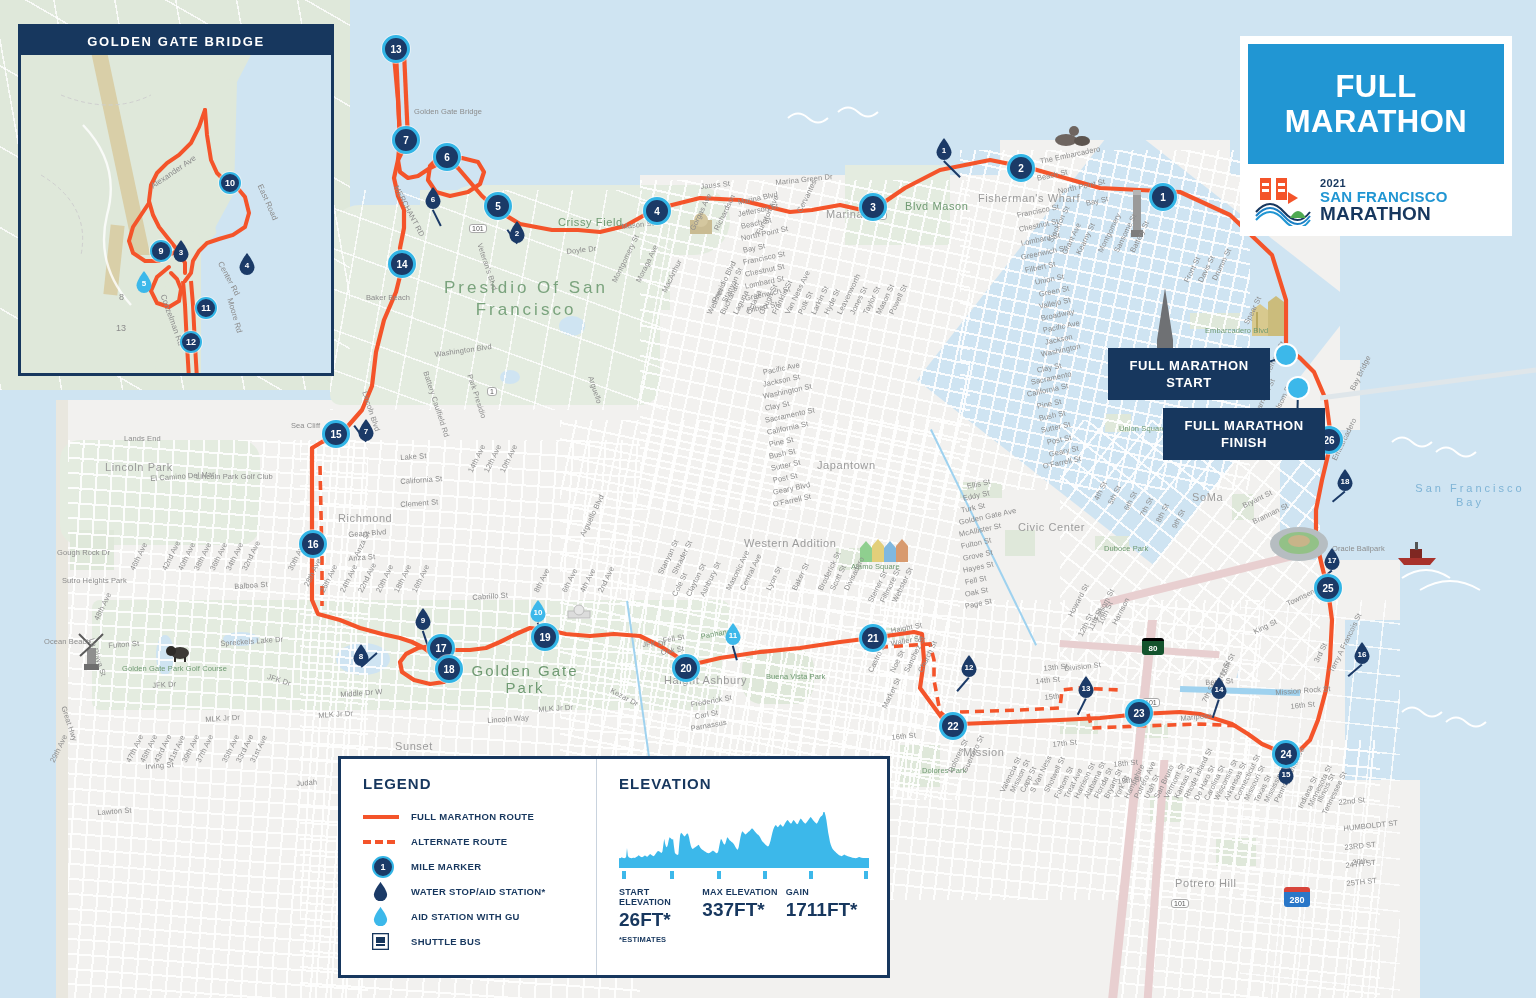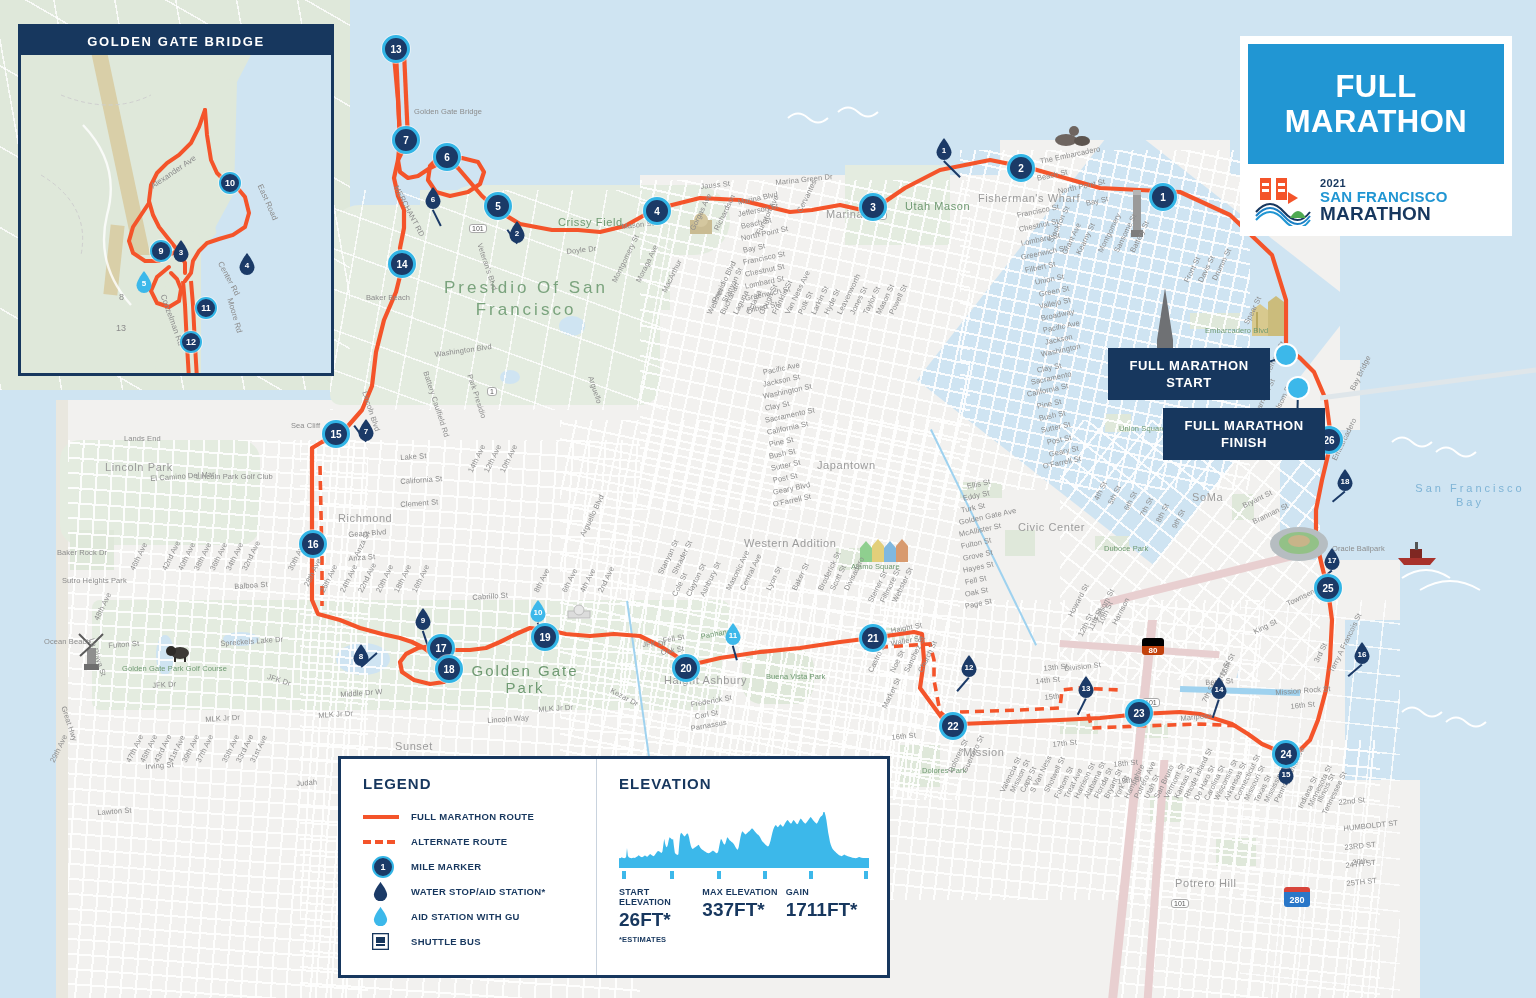--- a/index.html
+++ b/index.html
@@ -133,23 +133,23 @@
   .shield{
     position:absolute;font-size:7px;color:#555;background:#fff;
     border:1px solid #aaa;border-radius:3px;padding:0 2px;
   }
   .shield280{
     position:absolute;width:26px;height:20px;background:#2a77c8;border-radius:3px;
     color:#fff;font-size:9px;font-weight:bold;display:flex;align-items:center;justify-content:center;
     border-top:5px solid #d7443a;box-sizing:border-box;
   }
   .shield80{
-    position:absolute;width:22px;height:17px;background:#c2410c;border-radius:3px;
+    position:absolute;width:22px;height:17px;background:#14532d;border-radius:3px;
     color:#fff;font-size:8px;font-weight:bold;display:flex;align-items:center;justify-content:center;
-    border-top:8px solid #000000;box-sizing:border-box;
+    border-top:3px solid #000000;box-sizing:border-box;
   }
   .freeway{position:absolute;background:#e8cfd0;}
   .creek{position:absolute;background:#9fd2ef;}
 </style>
 </head>
 <body>
 
 <div id="map">
 
   <div class="water" style="inset:0"></div>
@@ -338,21 +338,21 @@
       <div class="lbl area" style="left: 963px; top: 746px;">Mission</div>
       <div class="lbl area" style="left: 1175px; top: 877px;">Potrero Hill</div>
       <div class="lbl area" style="left: 817px; top: 459px;">Japantown</div>
       <div class="lbl area" style="left: 1018px; top: 521px;">Civic Center</div>
       <div class="lbl area" style="left: 744px; top: 537px;">Western Addition</div>
       <div class="lbl area" style="left: 664px; top: 674px;">Haight Ashbury</div>
       <div class="lbl area" style="left: 1192px; top: 491px;">SoMa</div>
       <div class="lbl area" style="left: 826px; top: 208px; text-align: right;">Marina</div>
       <div class="lbl area" style="left: 978px; top: 192px;">Fisherman's Wharf</div>
       <div class="lbl area" style="left: 105px; top: 461px;">Lincoln Park</div>
-      <div class="lbl area park-t" style="left: 905px; top: 200px;">Utah Mason</div>
+      <div class="lbl area park-t" style="left: 905px; top: 200px;">Blvd Mason</div>
       <div class="lbl area park-t" style="left: 558px; top: 216px;">Crissy Field</div>
     </div>
   <div id="streetLabels">
       <div class="lbl rot " style="left: 775px; top: 178px; transform: rotate(-6deg);">Marina Green Dr</div>
       <div class="lbl rot " style="left: 737px; top: 198px; transform: rotate(-12deg);">Marina Blvd</div>
       <div class="lbl rot " style="left: 737px; top: 210px; transform: rotate(-12deg);">Jefferson St</div>
       <div class="lbl rot " style="left: 740px; top: 222px; transform: rotate(-12deg);">Beach St</div>
       <div class="lbl rot " style="left: 740px; top: 234px; transform: rotate(-12deg);">North Point St</div>
       <div class="lbl rot " style="left: 742px; top: 246px; transform: rotate(-12deg);">Bay St</div>
       <div class="lbl rot " style="left: 742px; top: 258px; transform: rotate(-12deg);">Francisco St</div>
@@ -446,21 +446,21 @@
       <div class="lbl rot " style="left: 484px; top: 242px; transform: rotate(72deg);">Veteran's Blvd</div>
       <div class="lbl rot " style="left: 291px; top: 421px; transform: rotate(0deg);">Sea Cliff</div>
       <div class="lbl rot " style="left: 366px; top: 293px; transform: rotate(0deg);">Baker Beach</div>
       <div class="lbl rot " style="left: 44px; top: 637px; transform: rotate(0deg);">Ocean Beach</div>
       <div class="lbl rot " style="left: 68px; top: 705px; transform: rotate(72deg);">Great Hwy</div>
       <div class="lbl rot " style="left: 96px; top: 637px; transform: rotate(72deg);">La Playa St</div>
       <div class="lbl rot " style="left: 150px; top: 474px; transform: rotate(-4deg);">El Camino Del Mar</div>
       <div class="lbl rot " style="left: 196px; top: 472px; transform: rotate(0deg);">Lincoln Park Golf Club</div>
       <div class="lbl rot park-t" style="left: 122px; top: 664px; transform: rotate(0deg);">Golden Gate Park Golf Course</div>
       <div class="lbl rot " style="left: 124px; top: 434px; transform: rotate(0deg);">Lands End</div>
-      <div class="lbl rot " style="left: 57px; top: 548px; transform: rotate(0deg);">Baker Rock Dr</div>
+      <div class="lbl rot " style="left: 57px; top: 548px; transform: rotate(0deg);">Gough Rock Dr</div>
       <div class="lbl rot " style="left: 62px; top: 576px; transform: rotate(0deg);">Sutro Heights Park</div>
       <div class="lbl rot " style="left: 97px; top: 808px; transform: rotate(-4deg);">Lawton St</div>
       <div class="lbl rot " style="left: 296px; top: 779px; transform: rotate(-4deg);">Judah</div>
       <div class="lbl rot " style="left: 1275px; top: 688px; transform: rotate(-4deg);">Mission Rock St</div>
       <div class="lbl rot " style="left: 1205px; top: 678px; transform: rotate(-4deg);">Berry St</div>
       <div class="lbl rot " style="left: 1251px; top: 518px; transform: rotate(-26deg);">Brannan St</div>
       <div class="lbl rot " style="left: 1241px; top: 502px; transform: rotate(-26deg);">Bryant St</div>
       <div class="lbl rot " style="left: 1285px; top: 600px; transform: rotate(-26deg);">Townsend St</div>
       <div class="lbl rot " style="left: 1252px; top: 628px; transform: rotate(-26deg);">King St</div>
       <div class="lbl rot " style="left: 1066px; top: 614px; transform: rotate(-62deg);">Howard St</div>

